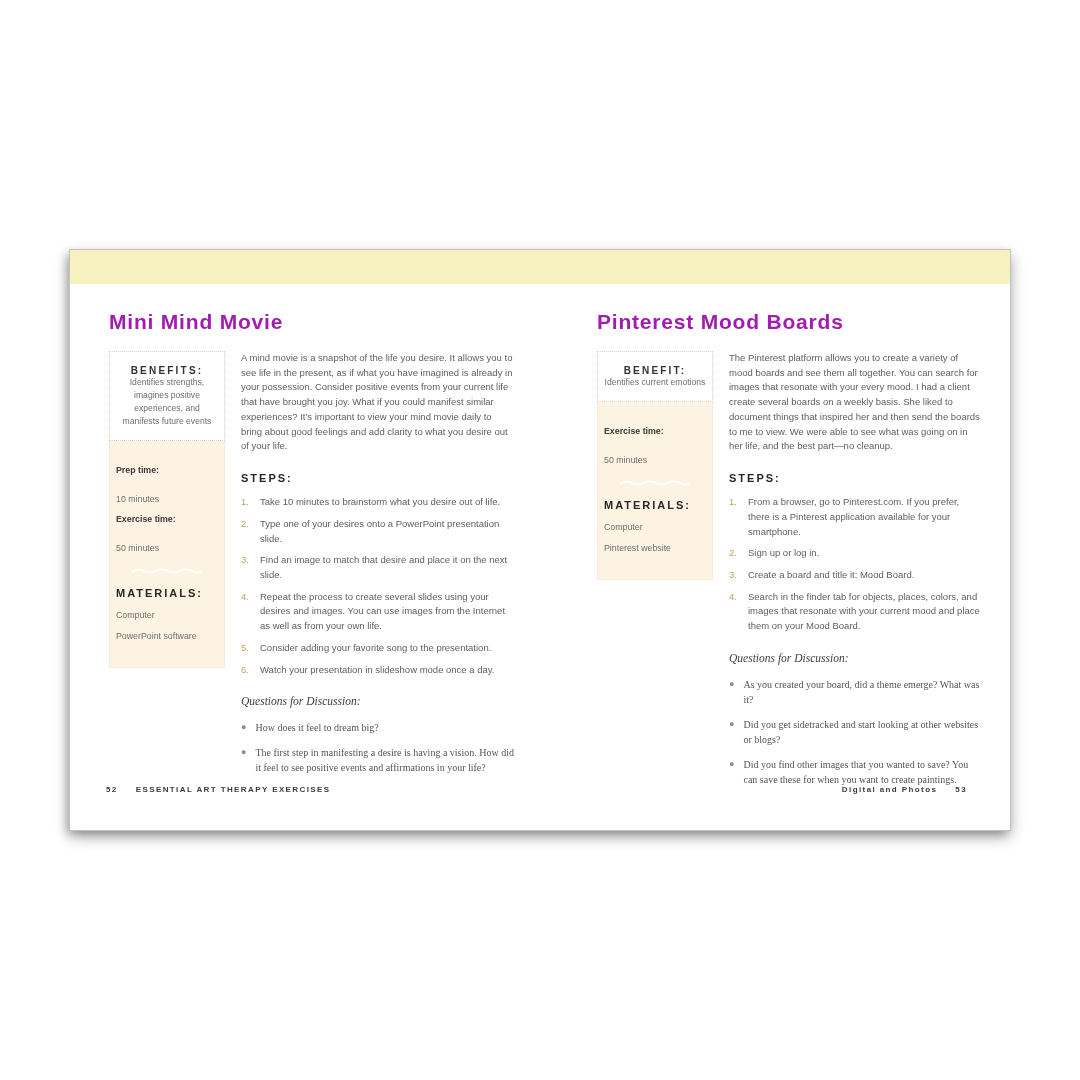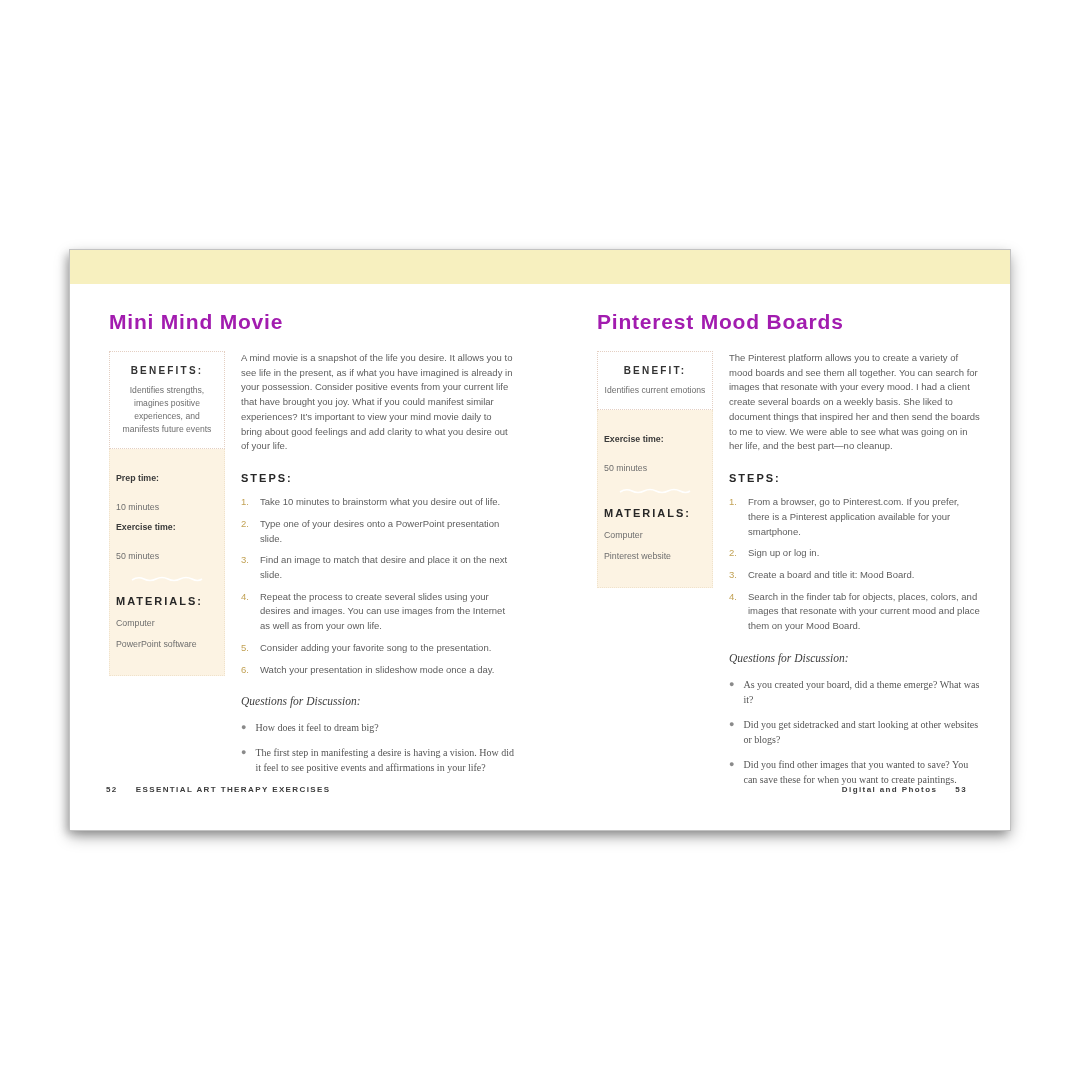--- a/index.html
+++ b/index.html
@@ -17,21 +17,21 @@
   .page-title {
     font-size:21px; font-weight:bold; color:#a21caf; letter-spacing:0.8px;
     margin-bottom:17px;
   }
   .cols { display:flex; gap:16px; }
   .sidebar { width:116px; flex-shrink:0; }
   .benefits-box {
     background:#ffffff; border:1px dotted #e4cfc2;
     padding:13px 5px 12px; text-align:center;
   }
-  .benefits-heading { font-size:10px; font-weight:bold; letter-spacing:2.2px; color:#333; margin-bottom:8px; }
+  .benefits-heading { font-size:10px; font-weight:bold; letter-spacing:2.2px; color:#333; }
   .benefits-text { font-size:8.6px; color:#6e6e6e; line-height:1.5; }
   .cream-box {
     background:#fcf3e3; border:1px dotted #f0e2cb; border-top:none;
     padding:14px 6px 26px; text-align:left;
   }
   .time-label { font-size:8.8px; font-weight:bold; color:#3a3a3a; margin-top:10px; }
   .time-value { font-size:8.8px; color:#6e6e6e; margin-top:19px; }
   .squiggle { display:block; margin:14px auto 0; }
   .materials-heading { font-size:11px; font-weight:bold; letter-spacing:2px; color:#272727; margin-top:12px; }
   .material-item { font-size:8.8px; color:#6e6e6e; margin-top:11px; }

